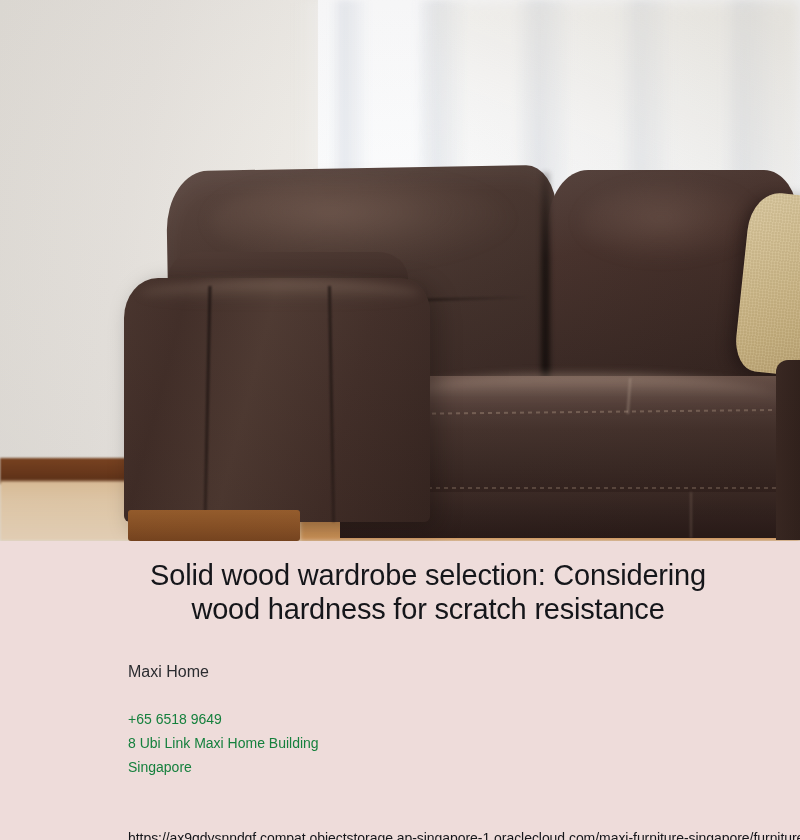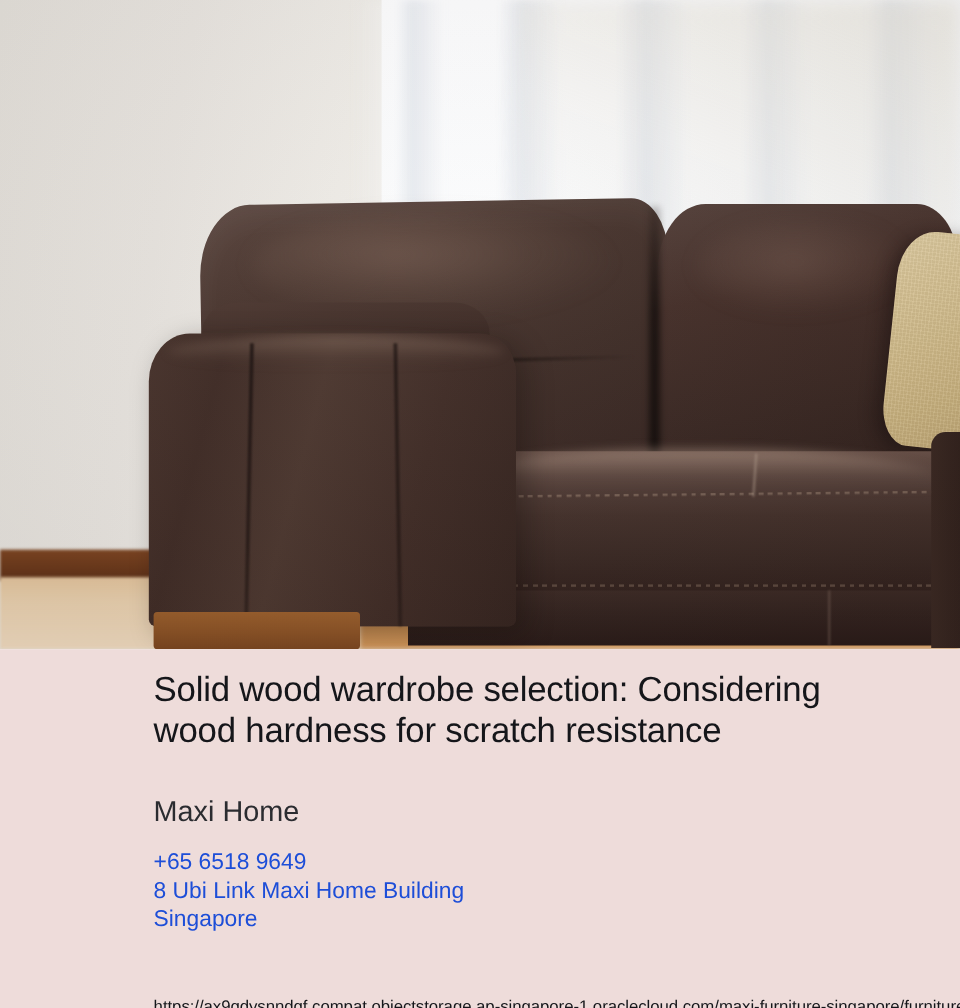--- a/index.html
+++ b/index.html
@@ -351,41 +351,42 @@
     position: absolute;
     left: 128px;
     top: 17px;
     width: 600px;
     margin: 0;
     font-size: 29px;
     font-weight: 400;
     line-height: 34px;
     color: #15161a;
     letter-spacing: -0.2px;
+    text-align: center;
   }
 
   .brand {
     position: absolute;
     left: 128px;
     top: 122px;
-    font-size: 24px;
+    font-size: 16px;
     font-weight: 400;
     color: #2b2c30;
   }
 
   .contact {
     position: absolute;
     left: 128px;
     top: 166px;
     width: 600px;
   }
   .contact-line {
-    font-size: 19px;
+    font-size: 14px;
     line-height: 24px;
-    color: #1d4ed8;
+    color: #15803d;
     white-space: nowrap;
   }
 
   .url {
     position: absolute;
     left: 128px;
     top: 244px;
     width: 660px;
   }
   .url-line {

